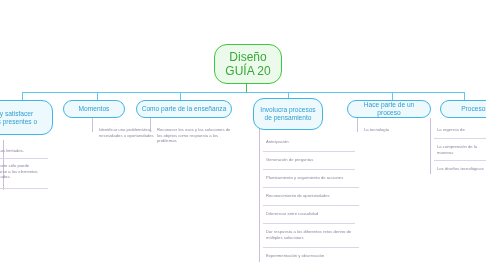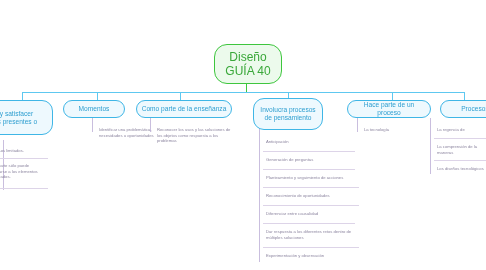--- a/index.html
+++ b/index.html
@@ -60,21 +60,21 @@
 
   <div class="ln v lav" style="left:92px;top:118px;height:14px;"></div>
   <div class="ln v lav" style="left:150px;top:118px;height:14px;"></div>
   <div class="ln v lav" style="left:259px;top:126px;height:136px;"></div>
   <div class="ln v lav" style="left:357px;top:118px;height:14px;"></div>
   <div class="ln v lav" style="left:430px;top:118px;height:56px;"></div>
   <div class="ln v lav" style="left:3px;top:140px;height:50px;"></div>
 
   <div class="root">
     <span>Diseño</span>
-    <span>GUÍA 40</span>
+    <span>GUÍA 20</span>
   </div>
 
   <div class="branch" style="left:-52px;top:100px;width:105px;height:35px;">
     <span>solucionar y satisfacer necesidades presentes o</span>
   </div>
   <div class="leaf" style="left:-14px;top:147px;width:62px;height:12px;">
     <span>recursos limitados.</span>
   </div>
   <div class="leaf" style="left:-14px;top:162px;width:62px;height:27px;">
     <span>Una parte sólo puede dedicarse a los elementos adecuados.</span>

